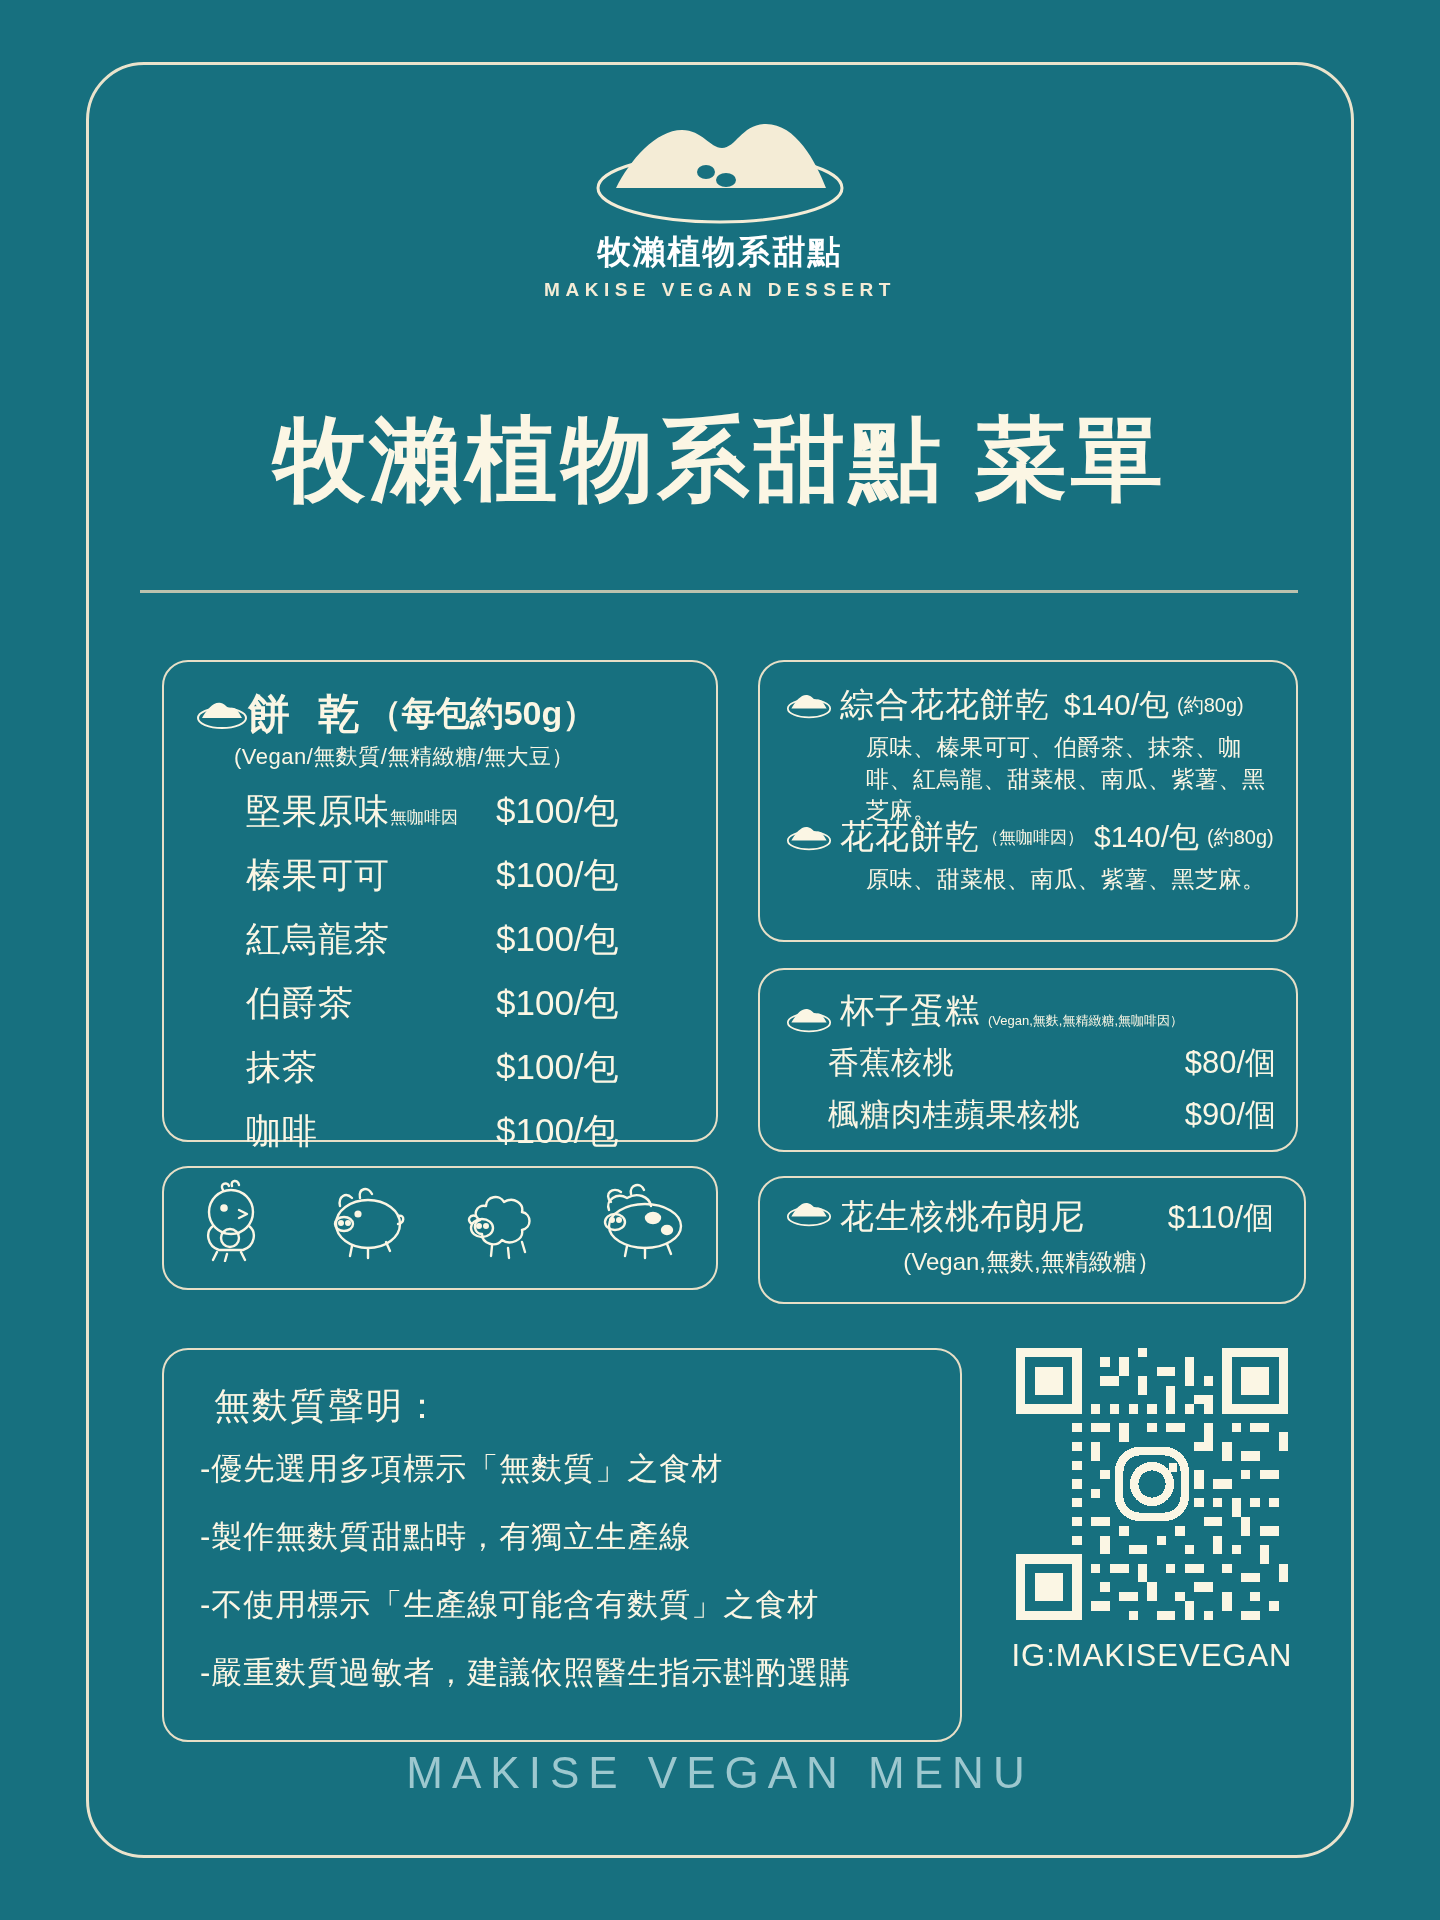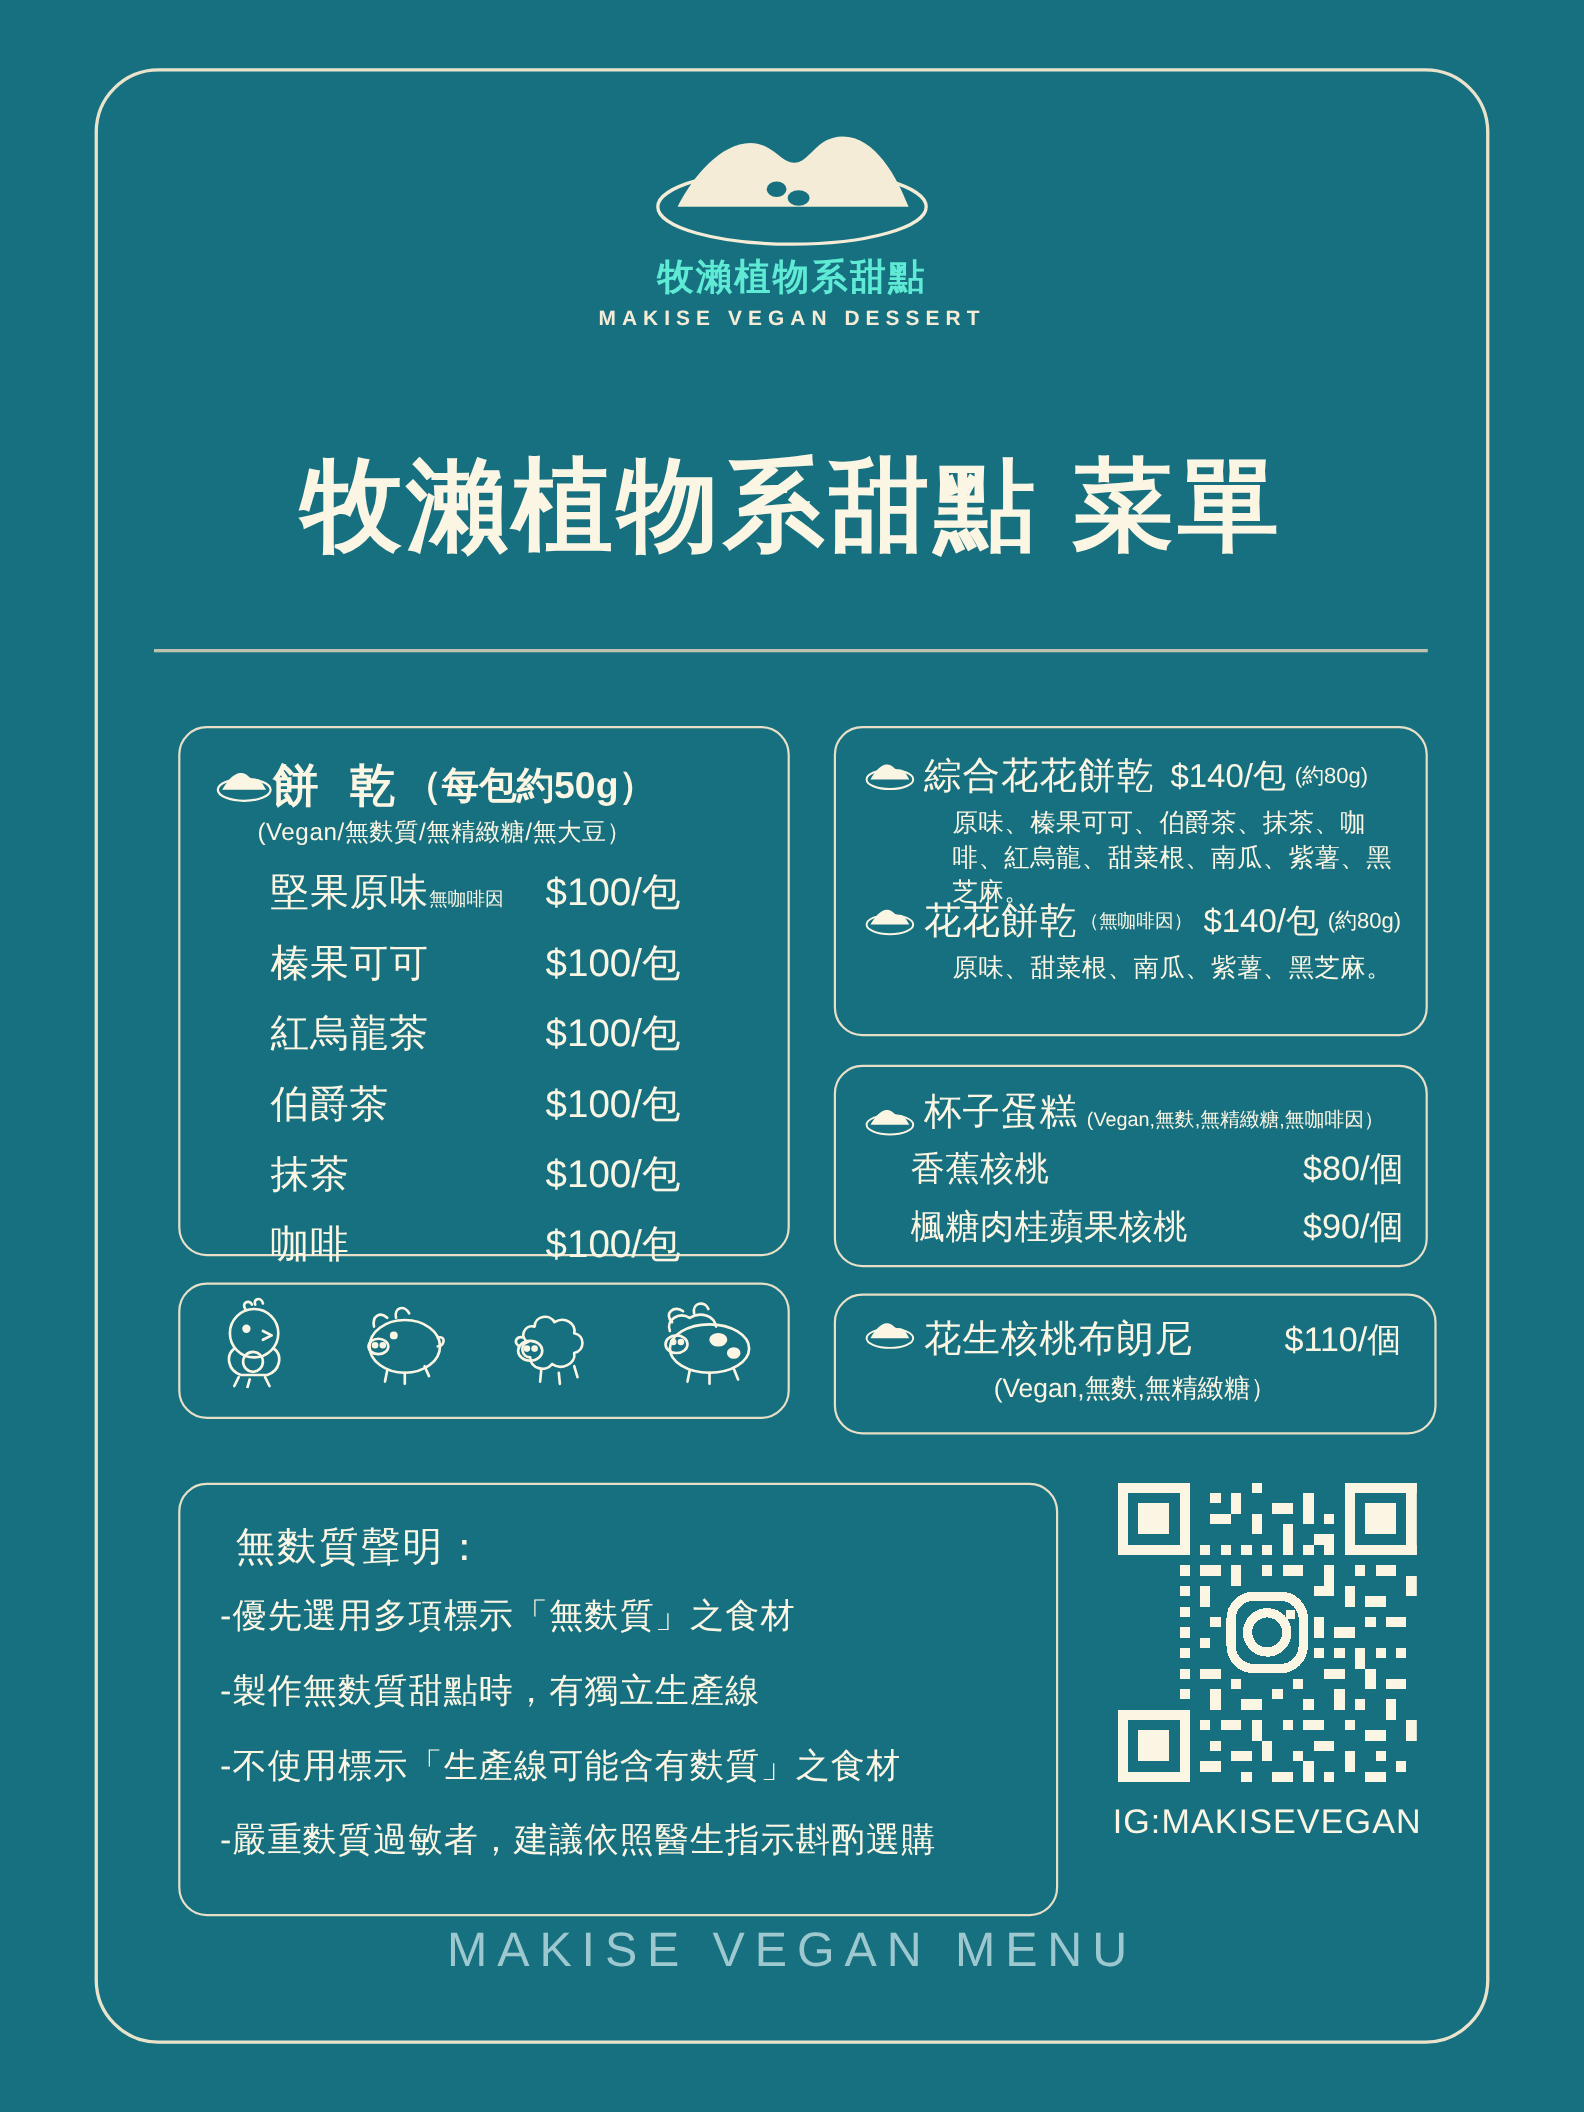--- a/index.html
+++ b/index.html
@@ -37,21 +37,21 @@
     width: 1440px;
     text-align: center;
   }
   .logo-mark { display: block; margin: 0 auto; }
   .logo-script {
     margin-top: 4px;
     font-family: "DejaVu Sans", sans-serif;
     font-size: 33px;
     font-weight: 700;
     letter-spacing: 2px;
-    color: #5eead4;
+    color: #ffffff;
   }
   .logo-en {
     margin-top: 4px;
     font-size: 19px;
     letter-spacing: 5.5px;
     font-weight: 700;
     color: #f4ecd6;
   }
 
   
@@ -124,21 +124,21 @@
   .fl-line2 .pr { font-size: 30px; margin-left: 10px; }
   .fl-line2 .wt { font-size: 20px; margin-left: 8px; }
   .fl-desc2 {
     position: absolute; left: 106px; top: 202px; width: 420px;
     font-size: 23px; letter-spacing: .5px;
   }
 
   
   .cc-head { position: absolute; left: 26px; top: 18px; display: flex; align-items: flex-end; }
   .cc-head .nm { font-size: 34px; margin-left: 8px; letter-spacing: 1px; }
-  .cc-head .tag { font-size: 18px; margin-left: 8px; padding-bottom: 4px; }
+  .cc-head .tag { font-size: 13px; margin-left: 8px; padding-bottom: 4px; }
   .cc-rows { position: absolute; left: 68px; top: 72px; width: 448px; }
   .cc-row { display: flex; justify-content: space-between; align-items: flex-start; margin-bottom: 10px; }
   .cc-row .n { font-size: 31px; letter-spacing: .5px; }
   .cc-row .p { font-size: 31px; }
 
   
   .bw-head { position: absolute; left: 26px; top: 16px; display: flex; align-items: baseline; width: 488px; }
   .bw-head .nm { font-size: 34px; margin-left: 8px; letter-spacing: 1px; }
   .bw-head .pr { font-size: 31px; margin-left: auto; }
   .bw-sub { position: absolute; left: 0; top: 68px; width: 100%; text-align: center; font-size: 24px; }

